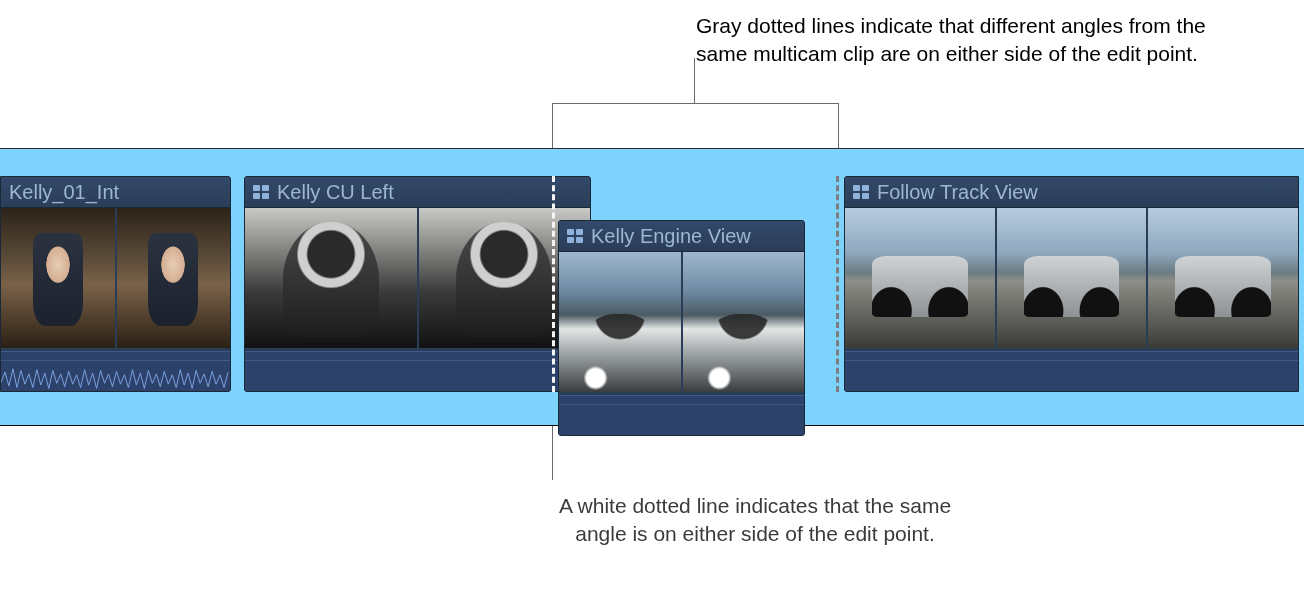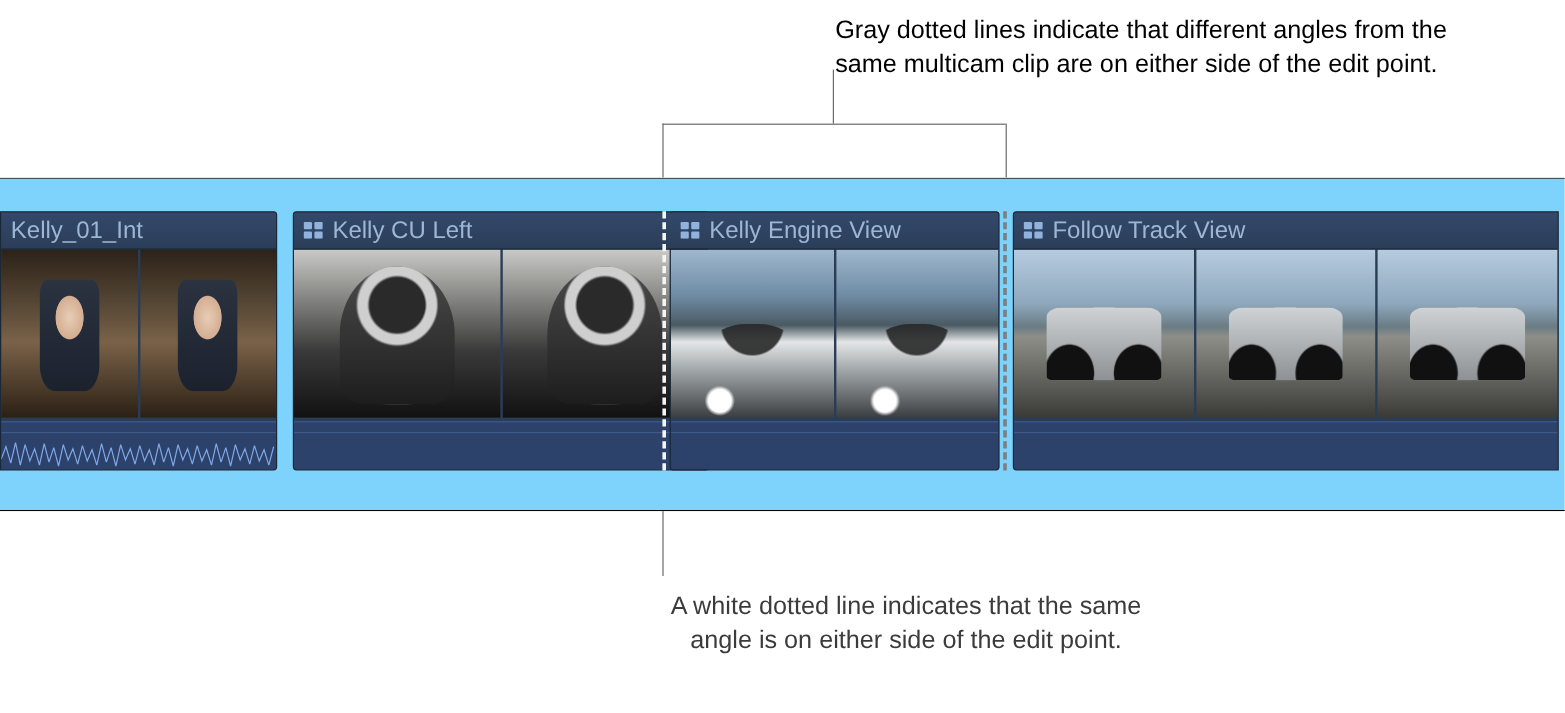--- a/index.html
+++ b/index.html
@@ -155,21 +155,21 @@
     position: absolute;
     left:0; right:0;
     top: 8px;
     height: 1px;
     background: #4a6a9f;
     opacity: 0.6;
   }
 
   .clip1 { left: 0px;   width: 231px; border-top-left-radius:0; border-bottom-left-radius:0;}
   .clip2 { left: 244px; width: 347px; }
-  .clip3 { left: 558px; width: 275px; }
+  .clip3 { left: 558px; width: 247px; margin-top: 44px; }
   .clip4 { left: 844px; width: 455px; border-top-right-radius:0; border-bottom-right-radius:0;}
 
   
   .dotted {
     position: absolute;
     top: 28px;
     height: 216px;
     width: 0;
     z-index: 5;
   }

